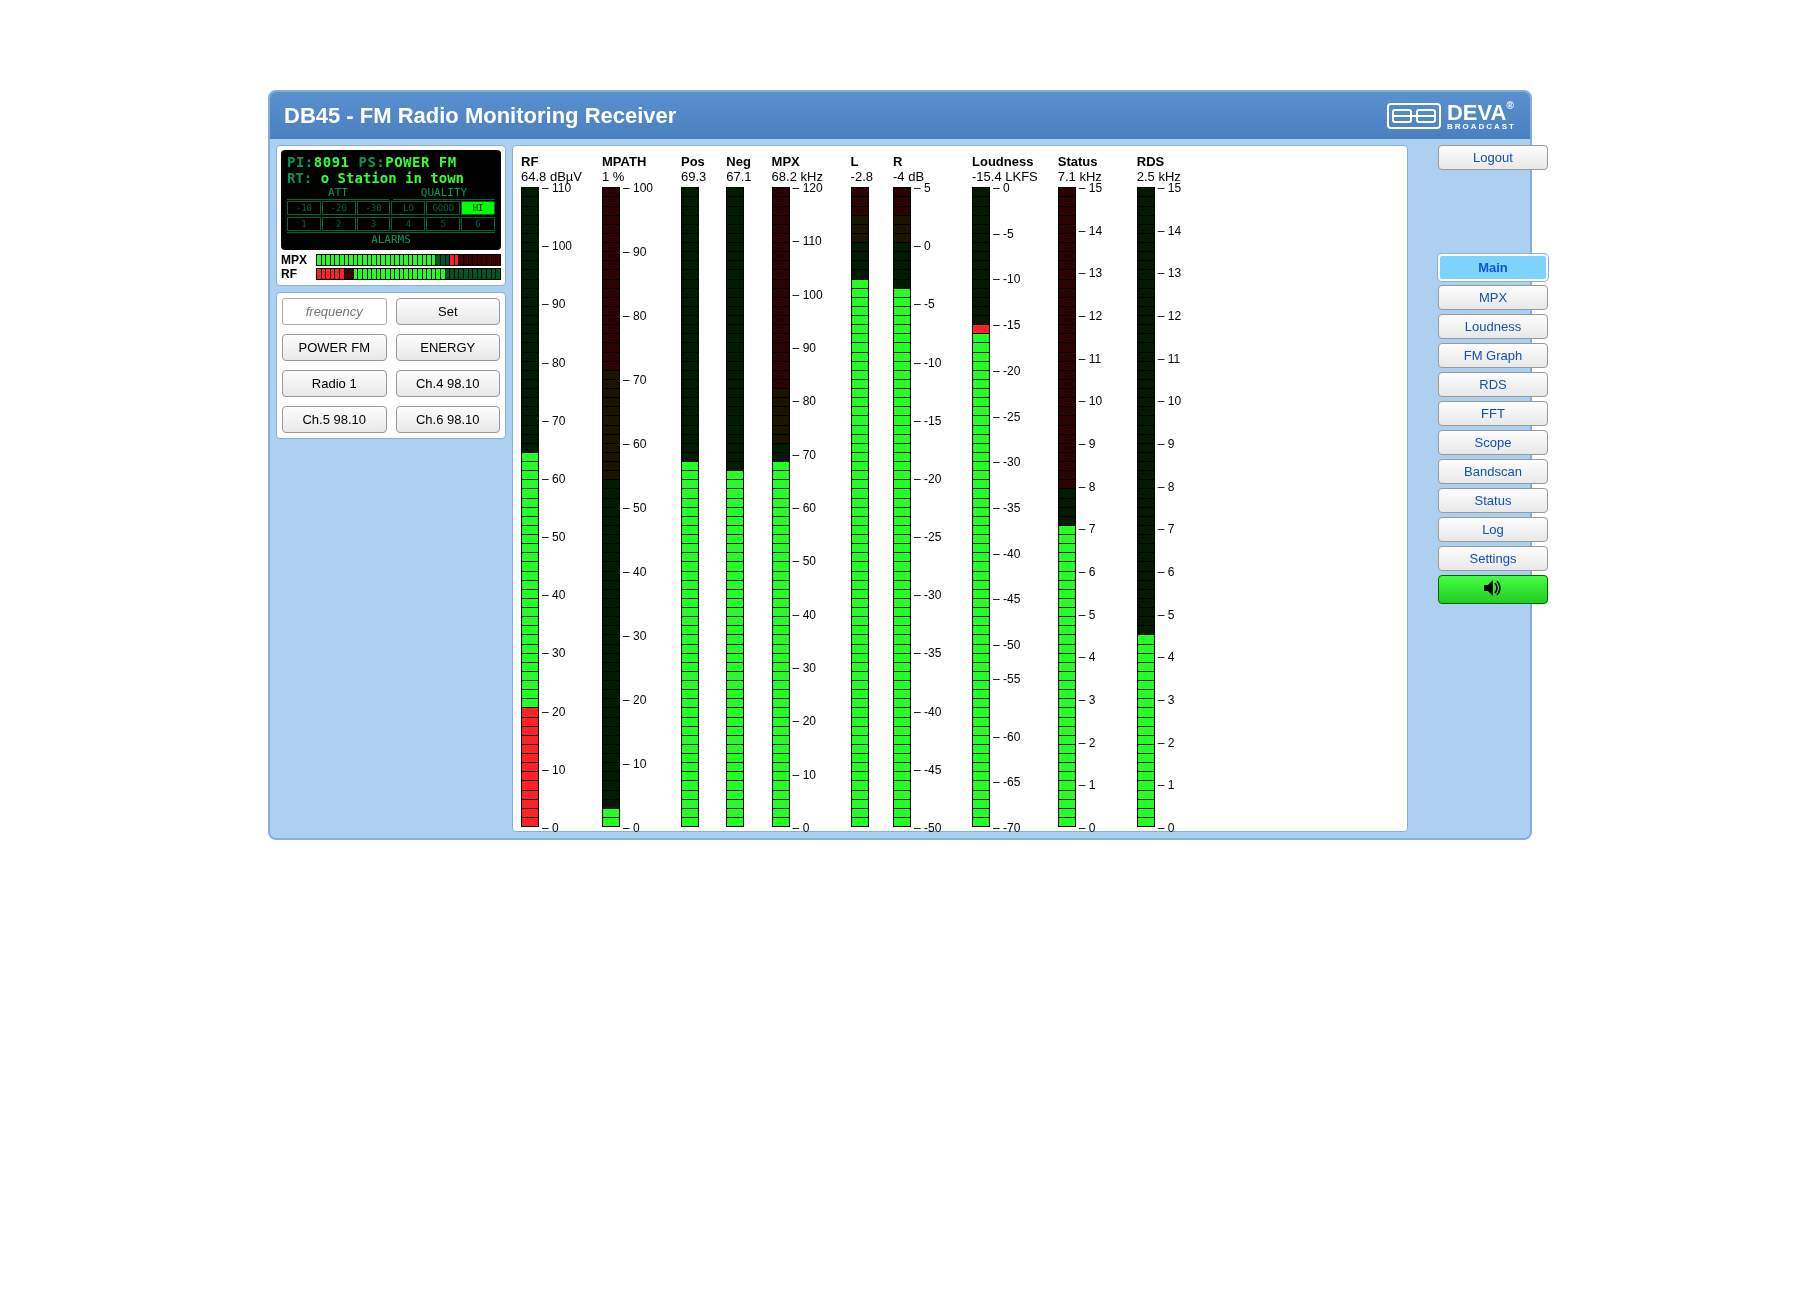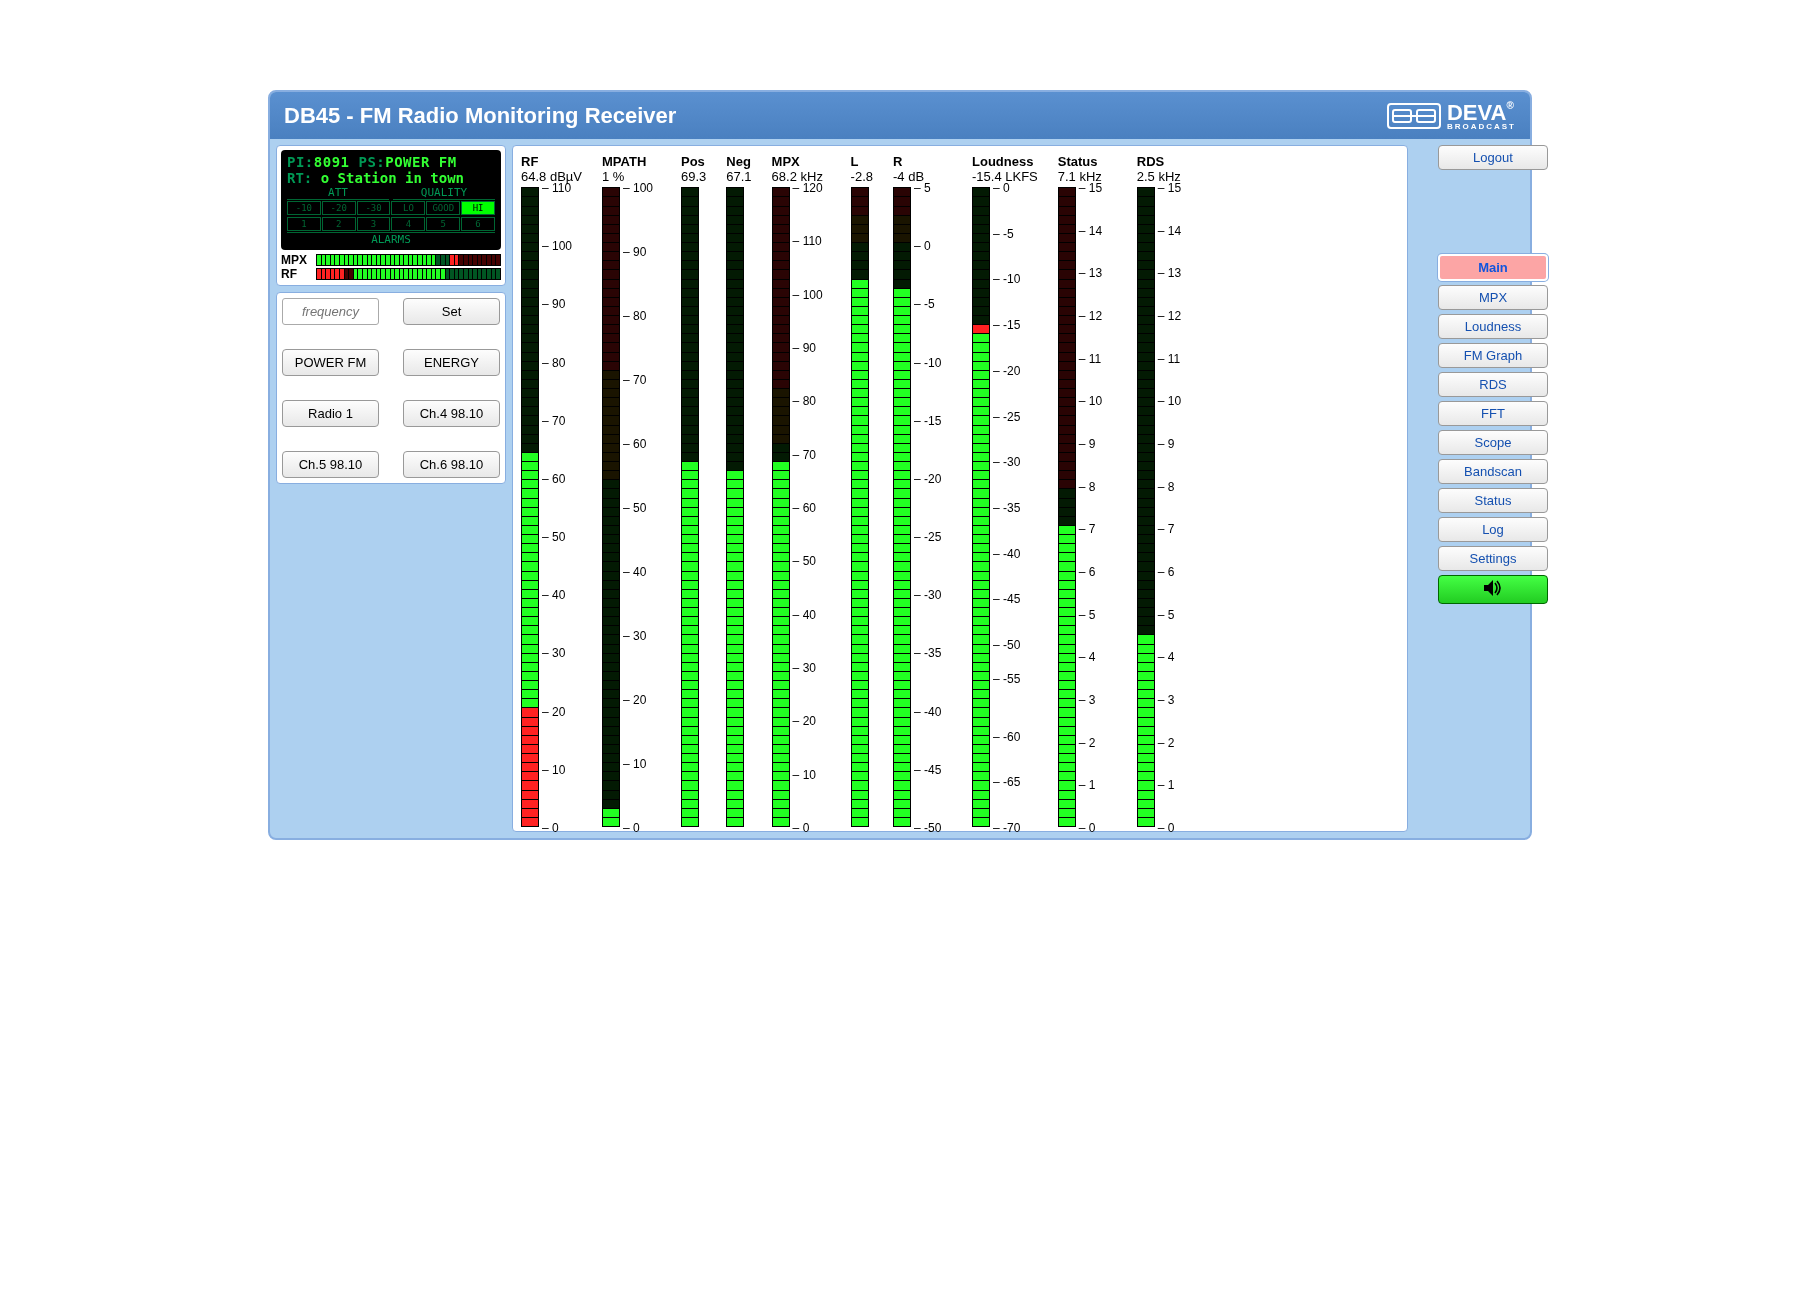--- a/index.html
+++ b/index.html
@@ -60,21 +60,21 @@
   .lcd-alarms{ color:#095; font-size:11px; font-family:monospace; text-align:center; border-top:1px solid #063;}
   .mini-meters { background:#fff; border-radius:4px; border:1px solid #88aee0; padding:2px 4px;}
   .mini-row{ display:flex; align-items:center; gap:3px; font-size:12px; font-weight:bold;}
   .mini-lbl{ width:32px;}
   .mini-bar{ flex:1; height:12px; background:#000; display:flex; gap:1px; padding:1px;}
   .seg{ flex:1; background:#021;}
   .seg.g{background:#2f2;}
   .seg.dg{background:#052;}
   .seg.r{background:#f22;}
   .seg.dr{background:#400;}
-  .preset-box { background:#fff; border:1px solid #88aee0; border-radius:4px; padding:5px; display:grid; grid-template-columns:1fr 1fr; gap:24px;}
+  .preset-box { background:#fff; border:1px solid #88aee0; border-radius:4px; padding:5px; display:grid; grid-template-columns:1fr 1fr; gap:9px;}
   .preset-box input {
     width:100%; border:1px solid #aaa; border-radius:3px; padding:3px 4px; font-style:italic; color:#888; font-size:13px; text-align:center;
   }
   .preset-box button, .nav button {
     border:1px solid #999; border-radius:4px; background:linear-gradient(#fdfdfd,#e8e8e8);
     font-size:13px; padding:5px 2px; cursor:pointer;
   }
   .nav button{ padding:4px 6px; width:100%;}
   .status-box { background:#fff; border:1px solid #88aee0; border-radius:4px; padding:5px; display:grid; grid-template-columns:1fr 1fr; gap:2px; font-size:13px; text-align:center;}
   .center-panel{
@@ -86,21 +86,21 @@
   .meter-val{ font-size:13px; }
   .meter-body{ flex:1; display:flex; gap:3px; margin-top:3px; }
   .meter-bar{
     width:18px; background:#000; position:relative; display:flex; flex-direction:column-reverse; padding:1px; gap:1px;
   }
   .ticks{ position:relative; font-size:12px; width:38px;}
   .ticks .tick{ position:absolute; left:0; white-space:nowrap;}
   .ticks .tick::before{content:"– ";}
   .right-panel{ width:110px; display:flex; flex-direction:column; gap:5px;}
   .nav{ display:flex; flex-direction:column; gap:4px;}
-  .nav button.active{ background:#fca5a5; border:2px solid #fff; color:#15d; font-weight:bold; box-shadow:0 0 0 1px #88aee0;}
+  .nav button.active{ background:#7dd3fc; border:2px solid #fff; color:#15d; font-weight:bold; box-shadow:0 0 0 1px #88aee0;}
   .logout-btn{ margin-bottom:80px;}
   .sound-btn{ background:linear-gradient(#4f4,#2c2)!important; border:1px solid #060 !important;}
   .nav button{ color:#1450b0;margin-left:24px;}
 </style>
 </head>
 <body>
 
 <div class="app-frame">
   <div class="title-bar">
     <span>DB45 - FM Radio Monitoring Receiver</span>

